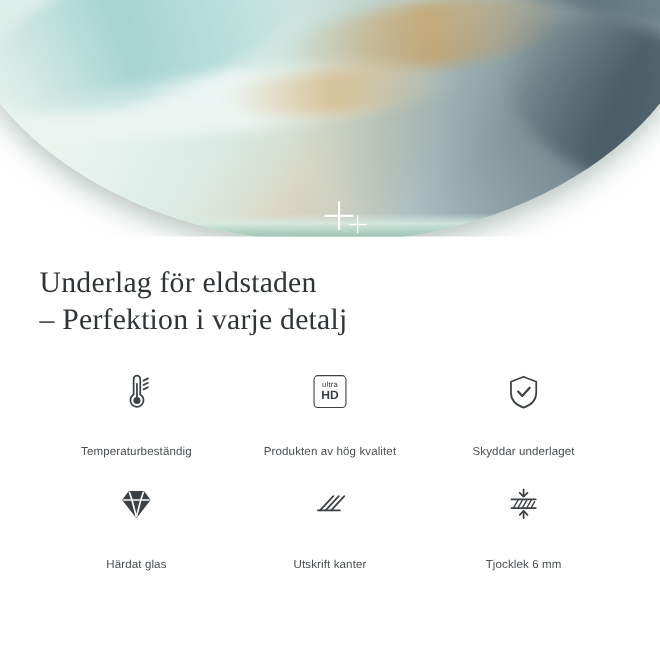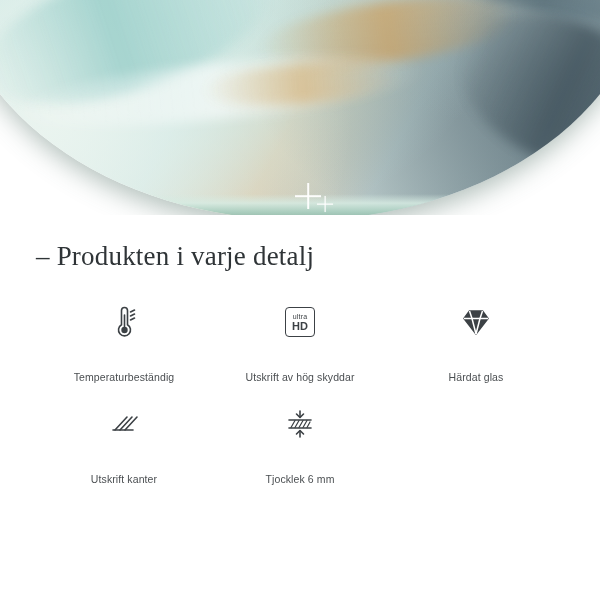--- a/index.html
+++ b/index.html
@@ -192,21 +192,22 @@
         <div class="disc-edge"></div>
       </div>
     </div>
     <div class="sparkle sp1"></div>
     <div class="sparkle sp2"></div>
   </div>
 
   <div class="content">
 
     <h1 class="headline">
-      <span class="line2">– Produkten i varje detalj</span>
+      <span>Underlag för eldstaden</span>
+      <span class="line2">– Perfektion i varje detalj</span>
     </h1>
 
 
     <div class="features">
 
       <div class="feature">
         <div class="feature-icon">
           <svg width="40" height="40" viewBox="0 0 40 40" fill="none" stroke="#3c4145" stroke-width="1.6" stroke-linecap="round">
             <path d="M17.5 8.5a3 3 0 0 1 6 0v14.2a6 6 0 1 1-6 0z"></path>
             <line x1="20.5" y1="13" x2="20.5" y2="25.5"></line>
@@ -219,23 +220,32 @@
         <div class="feature-label">Temperaturbeständig</div>
       </div>
 
       <div class="feature">
         <div class="feature-icon">
           <div class="ultrahd-box">
             <span class="u1">ultra</span>
             <span class="u2">HD</span>
           </div>
         </div>
-        <div class="feature-label">Utskrift av hög skyddar</div>
-      </div>
-
+        <div class="feature-label">Produkten av hög kvalitet</div>
+      </div>
+
+      <div class="feature">
+        <div class="feature-icon">
+          <svg width="40" height="40" viewBox="0 0 40 40" fill="none" stroke="#3c4145" stroke-width="1.6" stroke-linecap="round" stroke-linejoin="round">
+            <path d="M20 6.5 8.5 11v10c0 7 5 11.3 11.5 13.5C26.5 32.3 31.5 28 31.5 21V11z"></path>
+            <polyline points="15,20 18.8,24 25.5,16.5" stroke-width="2"></polyline>
+          </svg>
+        </div>
+        <div class="feature-label">Skyddar underlaget</div>
+      </div>
 
       <div class="feature">
         <div class="feature-icon">
           <svg width="40" height="40" viewBox="0 0 40 40" fill="none" stroke="#3c4145" stroke-width="1.5" stroke-linejoin="round">
             <path d="M8 16.5 20 32l12-15.5L26.5 9h-13z" fill="#3c4145" stroke="#3c4145"></path>
             <path d="M8 16.5h24" stroke="#ffffff"></path>
             <path d="M13.5 9 16 16.5 20 32" stroke="#ffffff"></path>
             <path d="M26.5 9 24 16.5 20 32" stroke="#ffffff"></path>
           </svg>
         </div>

